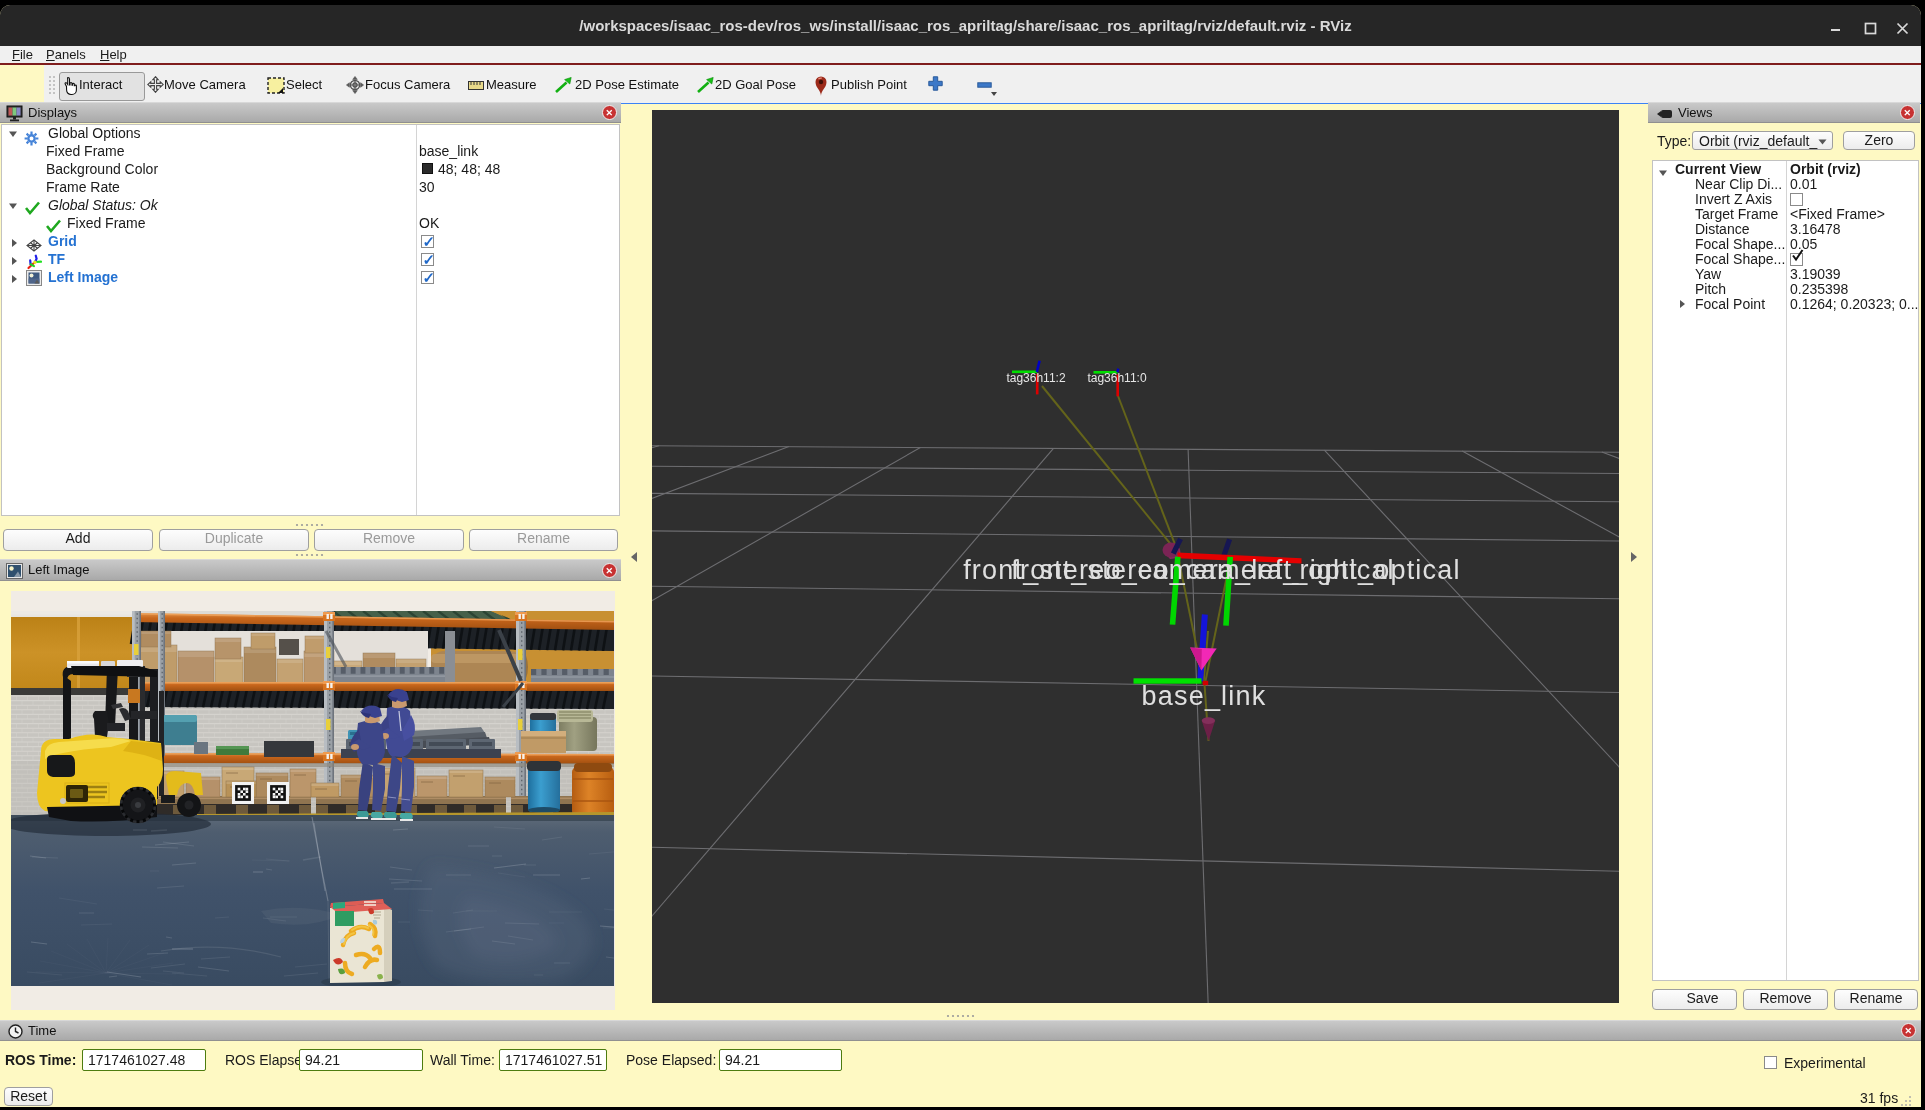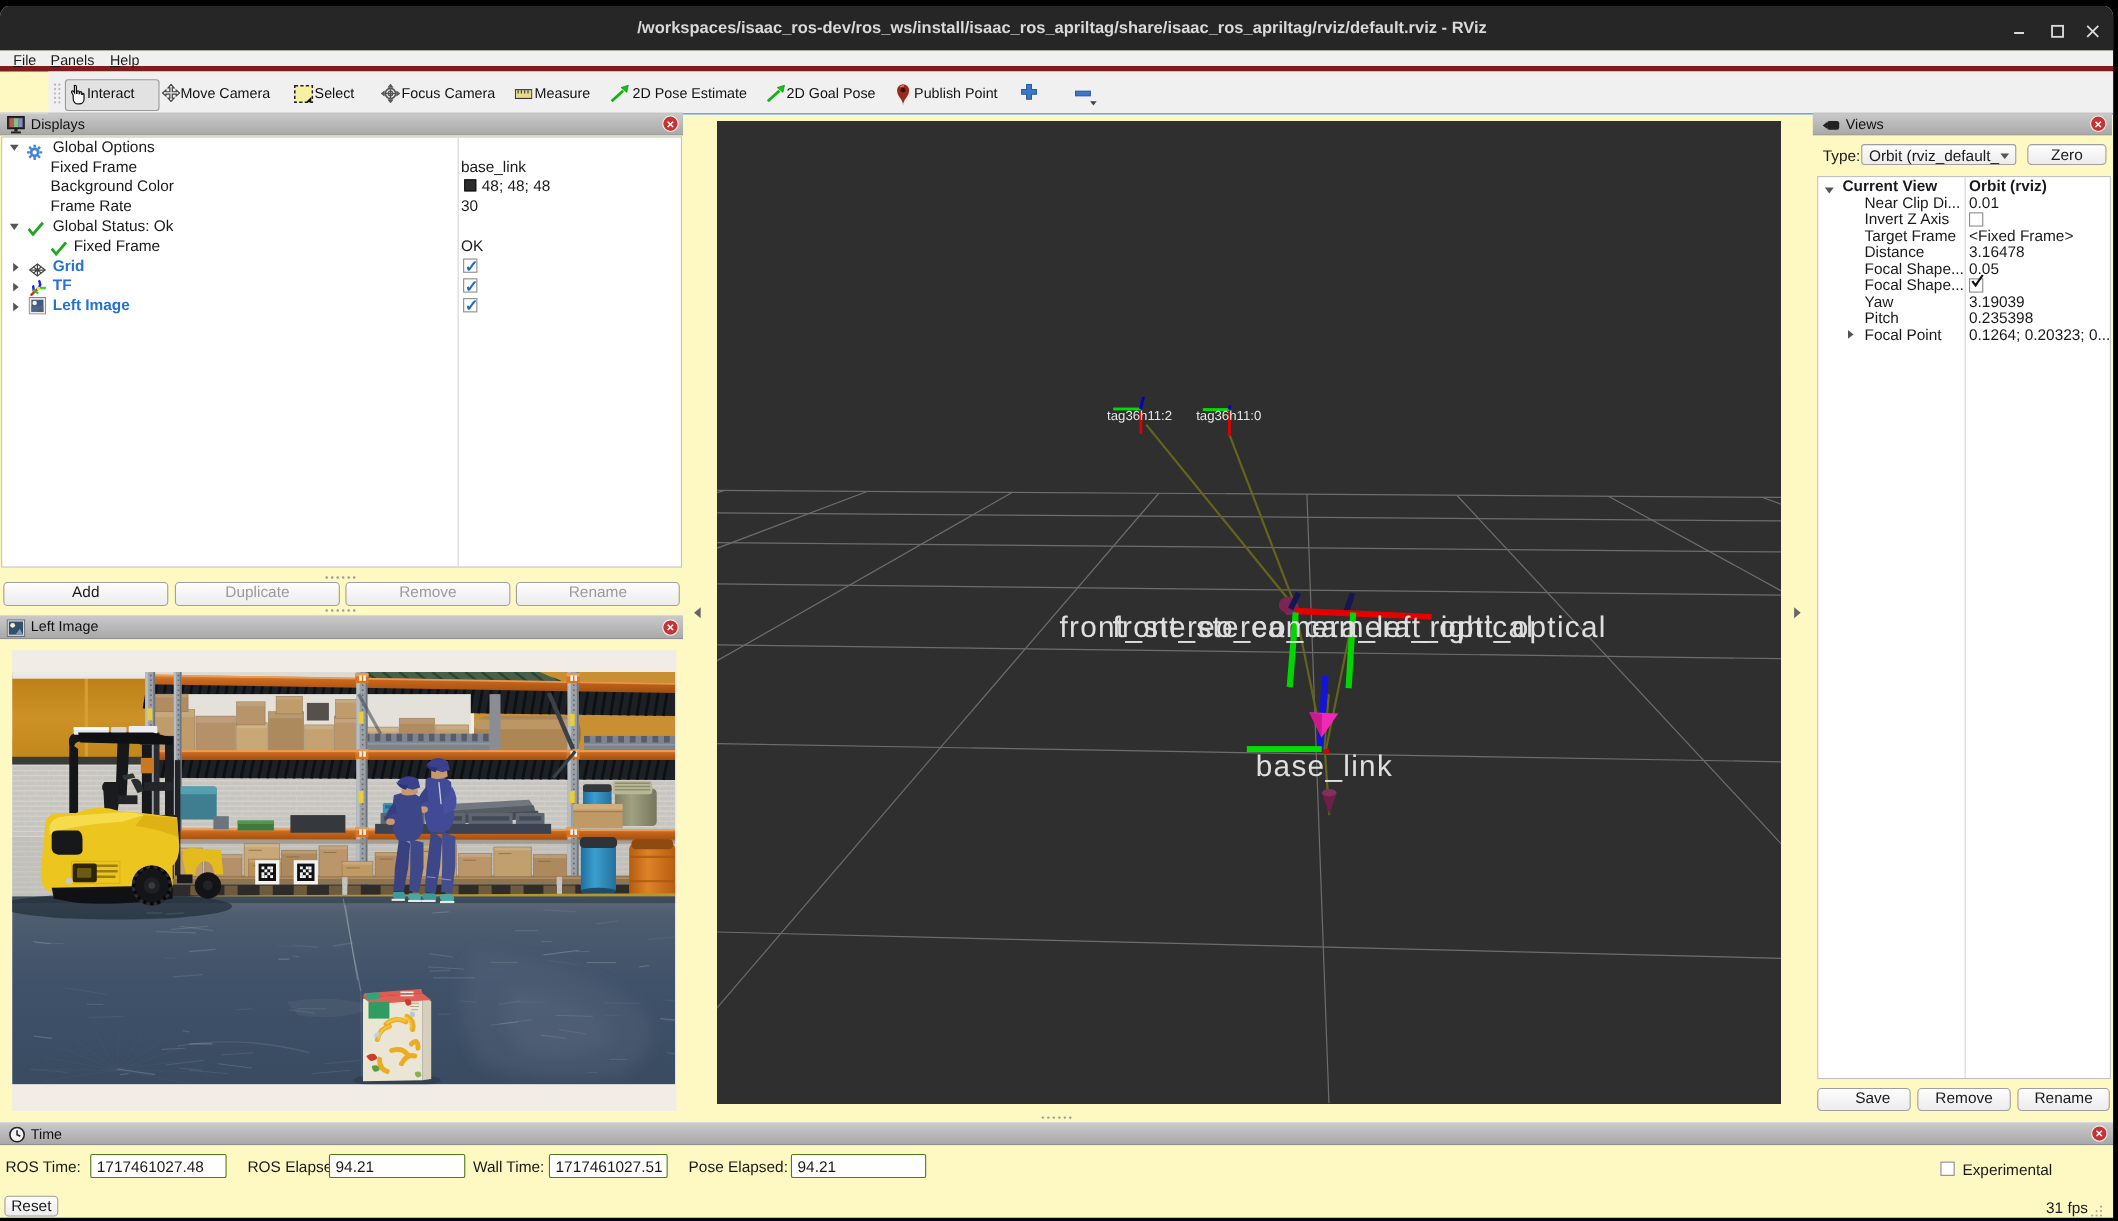--- a/index.html
+++ b/index.html
@@ -1,21 +1,21 @@
 <!DOCTYPE html>
 <html><head>
 <meta charset="utf-8">
 <style>
 * { margin:0; padding:0; box-sizing:border-box; }
 html,body { width:1925px; height:1110px; background:#000; font-family:"Liberation Sans", sans-serif; overflow:hidden; }
 #win { position:absolute; left:0; top:5px; width:1921px; height:1102px; background:#fef9c3; border-radius:10px 10px 0 0; overflow:hidden; will-change:transform; }
 #titlebar { position:absolute; left:0; top:0; width:100%; height:41px; background:#262626; }
 #titletext { position:absolute; left:10px; right:0; top:12px; text-align:center; color:#d9d9d9; font-size:15px; font-weight:bold; }
 .winbtn { position:absolute; top:14px; color:#d9d9d9; }
-#menubar { position:absolute; left:0; top:41px; width:100%; height:19px; background:#f0f0f0; border-bottom:5px solid #7f1d1d; font-size:13px; color:#1a1a1a; }
+#menubar { position:absolute; left:0; top:41px; width:100%; height:19px; background:#f0f0f0; border-bottom:2px solid #7f1d1d; font-size:13px; color:#1a1a1a; }
 .menuitem { position:absolute; top:1px; }
 .menuitem u { text-decoration-thickness:1px; text-underline-offset:1px; }
 #toolbar { position:absolute; left:0; top:60px; width:100%; height:39px; background:#f0f0f0; border-bottom:1px solid #3b82f6; font-size:13px; color:#111;margin-left:44px; }
 .tbtxt { position:absolute; top:12px; }
 
 .ptitle { position:absolute; background:linear-gradient(#c9c9c9,#a9a9a9); border-top:1px solid #d8d8d8; border-bottom:1px solid #909090; font-size:13px; color:#111; }
 .ptitle .txt { position:absolute; top:2px; }
 .closebtn { position:absolute; width:15px; height:15px; border-radius:8px; background:#c73232; border:1px solid #f0f0f0; color:#fff; }
 .closebtn:before { content:"✕"; position:absolute; left:2.6px; top:1.5px; font-size:9px; font-weight:bold; }
 .btn { position:absolute; background:linear-gradient(#fdfdfd,#ececec); border:1px solid #9f9f9f; border-radius:4px; font-size:14px; color:#1a1a1a; text-align:center; }
@@ -147,21 +147,21 @@
   <div class="treerow" style="left:422px;top:158px;width:11px;height:11px;background:#2b2b2b;border:1px solid #111;"></div>
   <div class="treerow" style="left:438px;top:156px;">48; 48; 48</div>
   <div class="treerow" style="left:46px;top:174px;">Frame Rate</div>
   <div class="treerow" style="left:419px;top:174px;">30</div>
   <div class="treerow" style="left:8px;top:193px;"><svg width="10" height="10" viewBox="0 0 10 10">
         <path d="M1 2.5 L9 2.5 L5 8 Z" fill="#555"></path>
       </svg></div>
   <svg class="treerow" style="left:25px;top:196px" width="15" height="14" viewBox="0 0 15 14">
       <path d="M1 7 L5 12 L14 1.5" stroke="#1fa81f" stroke-width="2.6" fill="none"></path>
     </svg>
-  <div class="treerow" style="left:48px;top:192px;">Global Status: Ok</div>
+  <div class="treerow" style="left:48px;top:192px;font-style:italic;">Global Status: Ok</div>
   <svg class="treerow" style="left:46px;top:214px" width="15" height="14" viewBox="0 0 15 14">
       <path d="M1 7 L5 12 L14 1.5" stroke="#1fa81f" stroke-width="2.6" fill="none"></path>
     </svg>
   <div class="treerow" style="left:67px;top:210px;">Fixed Frame</div>
   <div class="treerow" style="left:419px;top:210px;">OK</div>
   <div class="treerow" style="left:10px;top:230px;"><svg width="8" height="10" viewBox="0 0 8 10">
         <path d="M2 1 L7 5 L2 9 Z" fill="#555"></path>
       </svg></div>
   <svg class="treerow" style="left:26px;top:234px" width="16" height="13" viewBox="0 0 16 13">
     <g fill="none" stroke="#444" stroke-width="1.1">
@@ -875,21 +875,21 @@
     </svg>
 
   <div class="ptitle" style="left:0;top:1015px;width:1921px;height:21px;">
     <svg style="position:absolute;left:8px;top:3px" width="15" height="15" viewBox="0 0 15 15">
       <circle cx="7.5" cy="7.5" r="6.5" fill="#f2f2f2" stroke="#222" stroke-width="1.4"></circle>
       <path d="M7.5 3.5 L7.5 7.5 L10.5 9" stroke="#222" stroke-width="1.4" fill="none"></path>
     </svg>
     <span class="txt" style="left:28px">Time</span>
     <span class="closebtn" style="right:5px;top:2px"></span>
   </div>
-  <div class="treerow" style="left:5px;top:1047px;">ROS Time:</div>
+  <div class="treerow" style="left:5px;top:1047px;font-weight:bold;">ROS Time:</div>
   <div class="field" style="left:82px;width:124px;">
       <span>1717461027.48</span>
     </div>
   <div class="treerow" style="left:209px;top:1047px;margin-left:16px;">ROS Elapsed:</div>
   <div class="field" style="left:299px;width:124px;">
       <span>94.21</span>
     </div>
   <div class="treerow" style="left:430px;top:1047px;">Wall Time:</div>
   <div class="field" style="left:499px;width:108px;">
       <span>1717461027.51</span>

